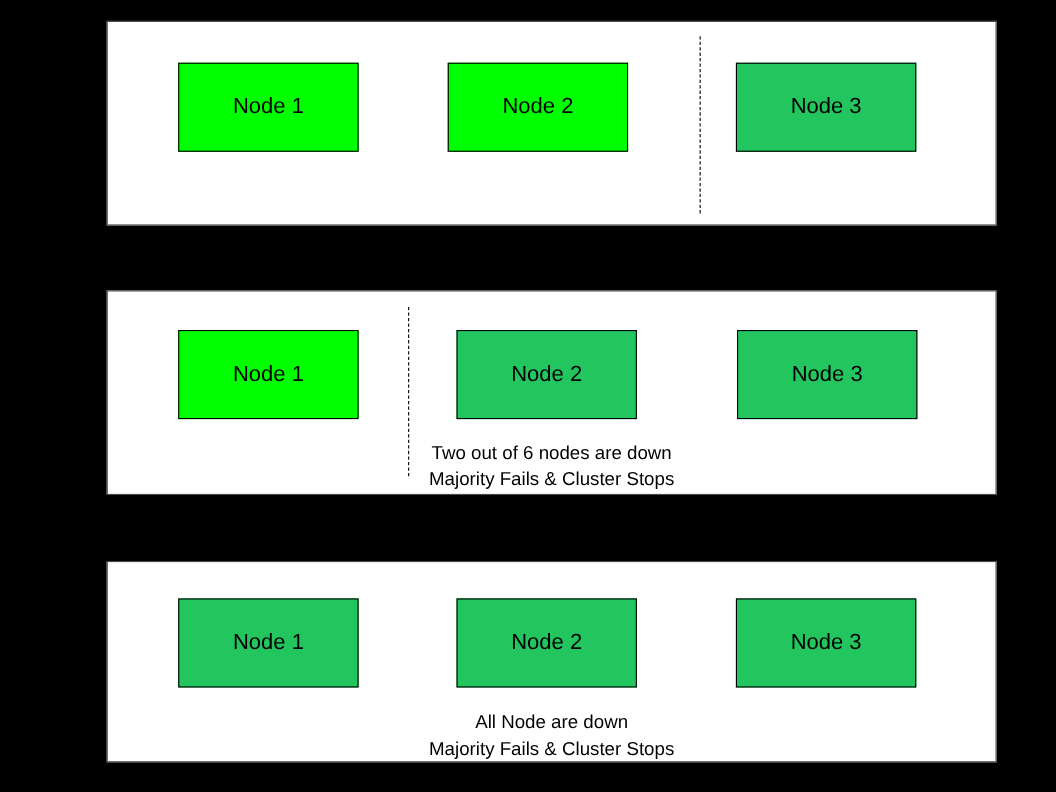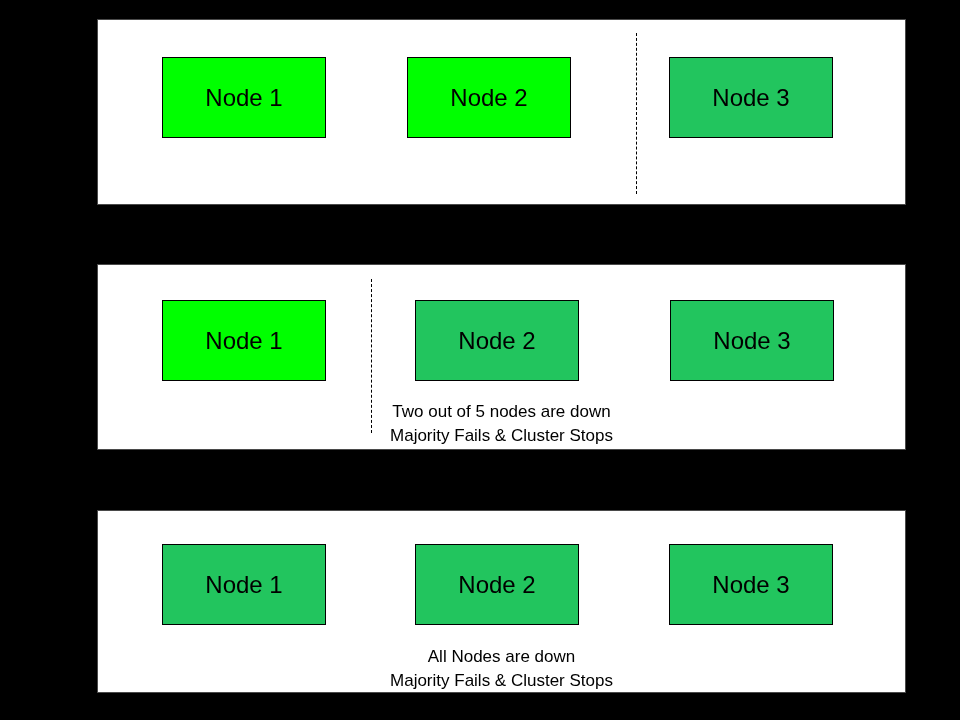--- a/index.html
+++ b/index.html
@@ -27,21 +27,21 @@
 
   .node {
     position: absolute;
     box-sizing: border-box;
     width: 164px;
     height: 81px;
     border: 1px solid #000000;
     display: flex;
     align-items: center;
     justify-content: center;
-    font-size: 24px;
+    font-size: 20px;
     color: #000000;
     white-space: nowrap;
   }
   .node.up   { background: #00ff00; }
   .node.down { background: #22c55e; }
 
   .divider {
     position: absolute;
     width: 0;
     border-left: 1px dashed #000000;
@@ -80,32 +80,32 @@
     <span>Node 1</span>
   </div>
   <div class="divider" style="left:273px; top:14px; height:154px;"></div>
   <div class="node down" style="left:317px; top:35px;">
     <span>Node 2</span>
   </div>
   <div class="node down" style="left:572px; top:35px;">
     <span>Node 3</span>
   </div>
   <div class="caption" style="top:135px;">
-    <div>Two out of 5 nodes are down</div>
+    <div>Two out of 6 nodes are down</div>
     <div>Majority Fails &amp; Cluster Stops</div>
   </div>
 </div>
 
 <div class="panel" id="panel-3">
   <div class="node down" style="left:64px; top:33px;">
     <span>Node 1</span>
   </div>
   <div class="node down" style="left:317px; top:33px;">
     <span>Node 2</span>
   </div>
   <div class="node down" style="left:571px; top:33px;">
     <span>Node 3</span>
   </div>
   <div class="caption" style="top:134px;">
-    <div>All Nodes are down</div>
+    <div>All Node are down</div>
     <div>Majority Fails &amp; Cluster Stops</div>
   </div>
 </div>
 
 </body></html>

